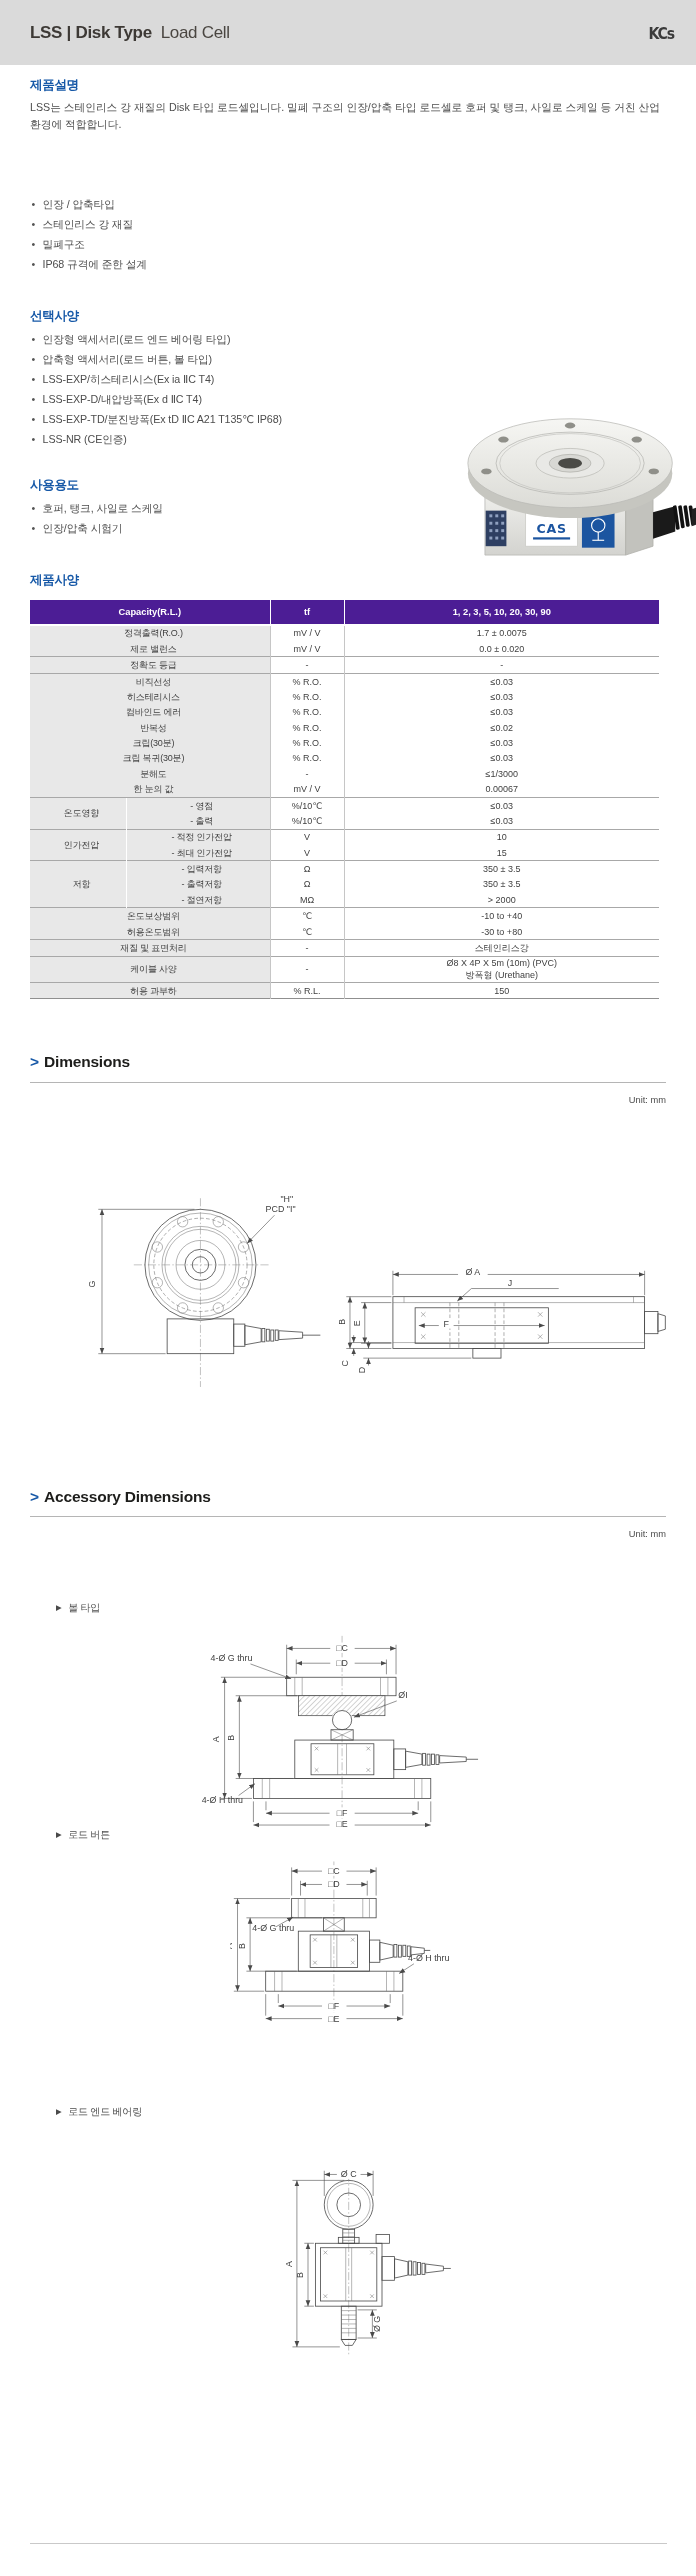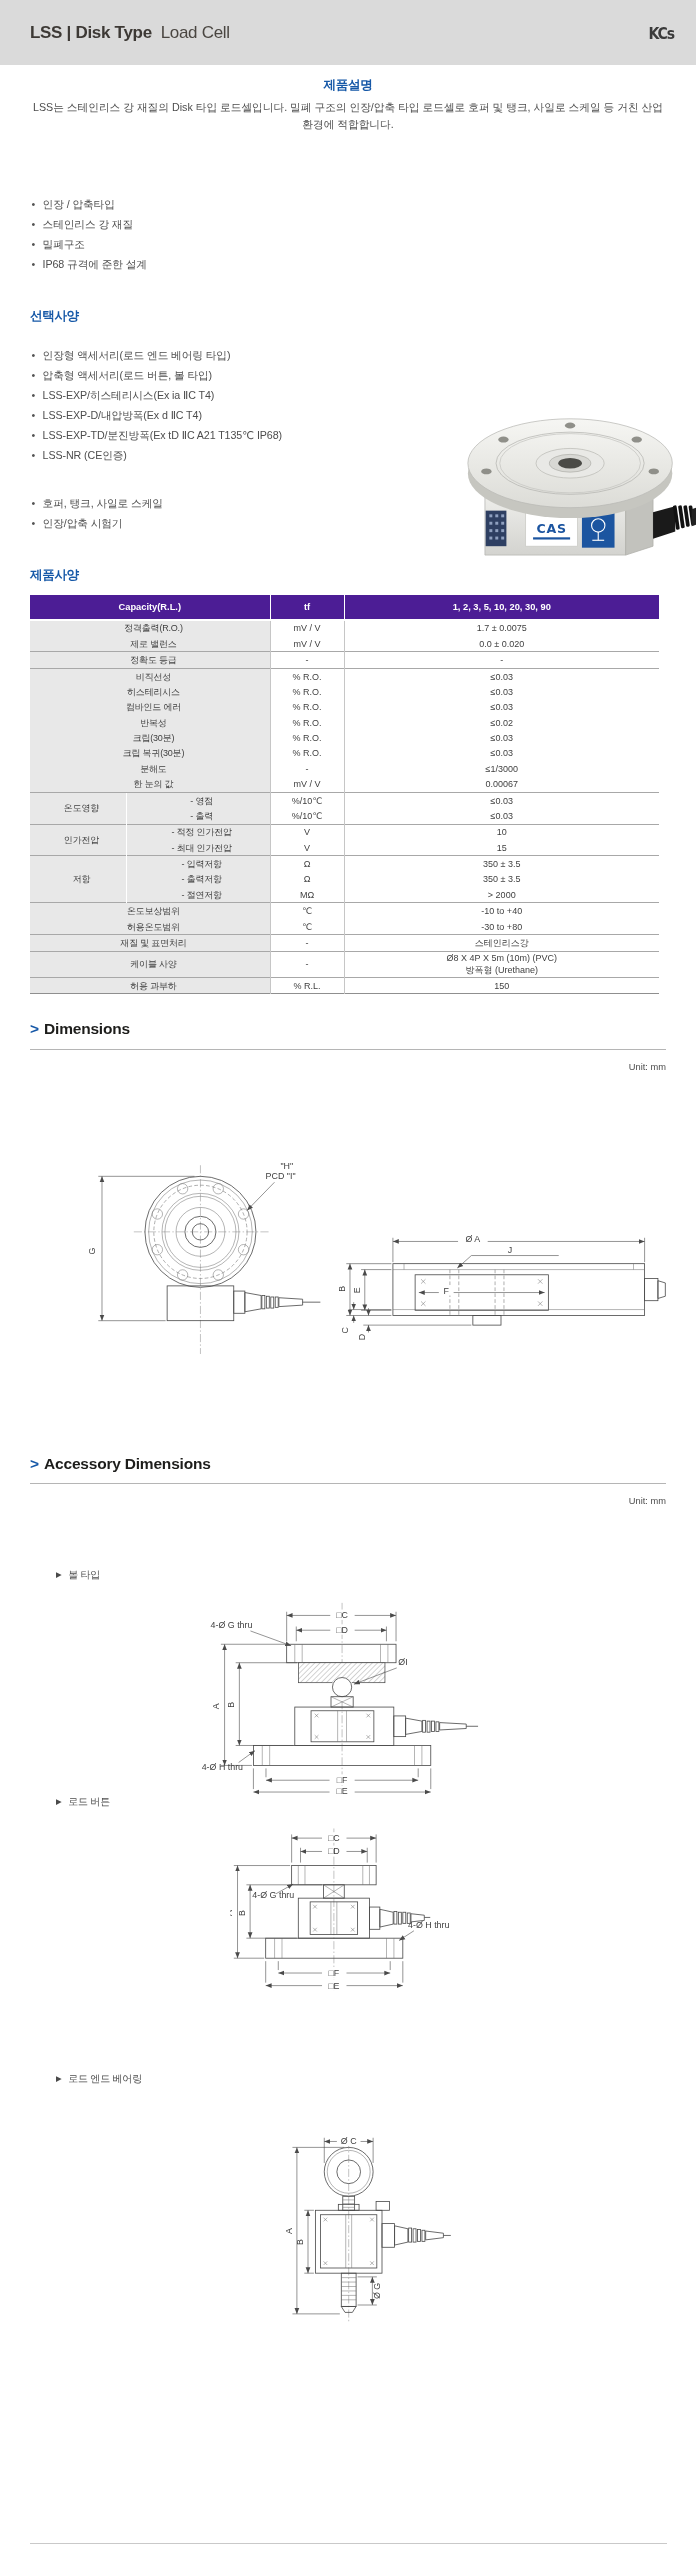--- a/index.html
+++ b/index.html
@@ -10,25 +10,25 @@
   .hdr { height:65px; background:#dadada; display:flex; align-items:center; justify-content:space-between; padding:0 22px 0 30px; box-sizing:border-box; }
   .hdr-title { font-size:17px; letter-spacing:-0.3px; color:#3d3935; }
   .hdr-title .tb { font-weight:bold; }
   .hdr-title .tl { font-weight:normal; margin-left:4.4px; color:#4a4641; }
   .kc-mark { font-family:"DejaVu Sans",sans-serif; font-weight:bold; font-size:14px; letter-spacing:-1.1px; color:#3a3a3a; transform:scaleY(1.15); }
 
   .content { padding:0 30px; position:relative; }
 
   h2.kr { color:#1658a7; font-size:12.6px; font-weight:bold; margin:0; letter-spacing:-0.4px; }
   p.body-txt { font-size:10.7px; color:#4d4d4d; line-height:1.55; margin:5.2px 0 0; }
-  ul.bullets { list-style:none; margin:20px 0 0; padding:0; }
+  ul.bullets { list-style:none; margin:4px 0 0; padding:0; }
   ul.bullets li { font-size:10.7px; color:#4d4d4d; line-height:20px; padding-left:12.6px; position:relative; letter-spacing:-0.1px; }
   ul.bullets li::before { content:"\2022"; position:absolute; left:1.5px; top:0; color:#555; }
 
-  #sec-desc { margin-top:12px;text-align:center; }
+  #sec-desc { margin-top:12px; }
   #sec-features { margin-top:62px; }
   #sec-options { margin-top:34px; }
   #sec-apps { margin-top:28px; }
   #sec-spec { margin-top:34px; }
 
   
   .photo { position:absolute; left:459px; top:401px; width:237px; height:163px; }
 
   
   table.spec { border-collapse:collapse; width:629px; margin-top:10.4px; font-size:9px; color:#3f3f3f; border-bottom:0.7px solid #8f8f8f; table-layout:fixed; }
@@ -39,21 +39,21 @@
   td.slbl { border-left:1.5px solid #fff; }
   td.unit-c { text-align:center; border-left:0.7px solid #c6c6c6; border-right:0.7px solid #c6c6c6; }
   td.val { text-align:center; white-space:pre-line; }
   tr.gs td { border-top:0.7px solid #a8a8a8; }
 
   
   h2.en { font-size:15.5px; font-weight:bold; color:#1d1d1b; margin:0; letter-spacing:-0.2px; }
   h2.en .chev { color:#1658a7; margin-right:5.2px; }
   hr.rule { border:none; border-top:0.7px solid #b5b5b5; margin:10.4px 0 0; }
   .unit-line { text-align:right; font-size:9.3px; color:#4c4c4c; margin-top:12px; }
-  #sec-dims { margin-top:26px; }
+  #sec-dims { margin-top:54px; }
   #sec-acc { margin-top:64px; }
 
   .acc-label { font-size:10px; color:#4d4d4d; letter-spacing:-0.2px; margin-left:26px; }
   .acc-label::before { content:"\25B6"; font-size:7.4px; color:#4a4a4a; margin-right:6.7px; position:relative; top:-0.7px; }
   .acc-ball { margin-top:62px; }
   .acc-button { }
   .acc-bearing { margin-top:76px; }
 
   .dims-svg { display:block; margin-top:34px; }
   .ball-svg { display:block; margin-top:12px; margin-left:170px; }
@@ -121,20 +121,21 @@
           <li>인장형 액세서리(로드 엔드 베어링 타입)</li>
           <li>압축형 액세서리(로드 버튼, 볼 타입)</li>
           <li>LSS-EXP/히스테리시스(Ex ia ⅡC T4)</li>
           <li>LSS-EXP-D/내압방폭(Ex d ⅡC T4)</li>
           <li>LSS-EXP-TD/분진방폭(Ex tD ⅡC A21 T135℃ IP68)</li>
           <li>LSS-NR (CE인증)</li>
         </ul>
     </section>
 
     <section id="sec-apps">
+      <h2 class="kr">사용용도</h2>
       <ul class="bullets">
           <li>호퍼, 탱크, 사일로 스케일</li>
           <li>인장/압축 시험기</li>
         </ul>
     </section>
 
     <section id="sec-spec">
       <h2 class="kr">제품사양</h2>
       <table class="spec">
         <colgroup>

